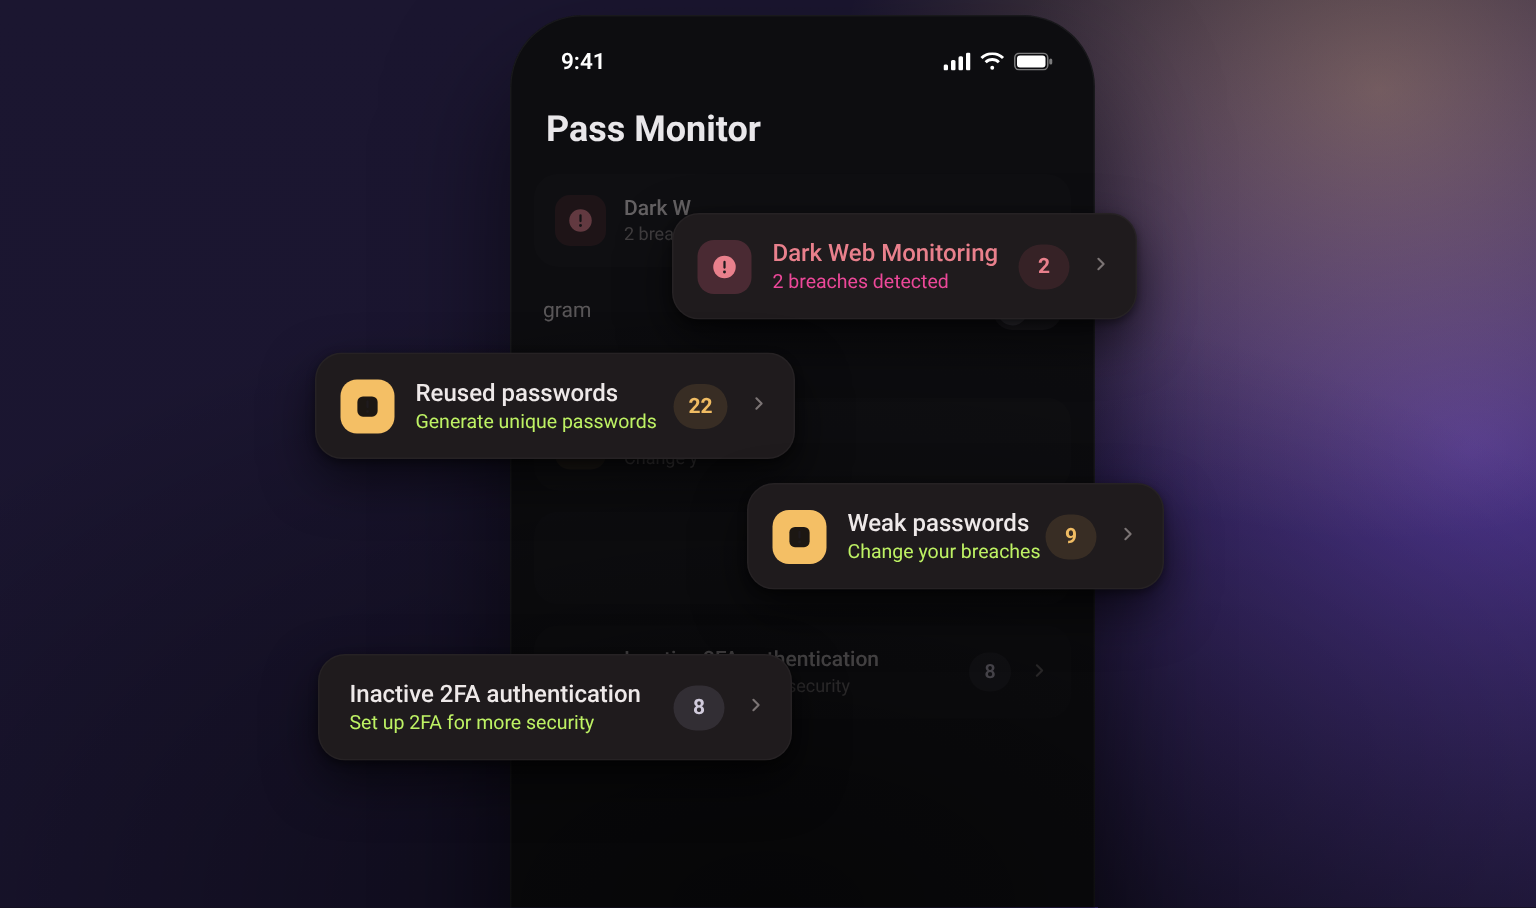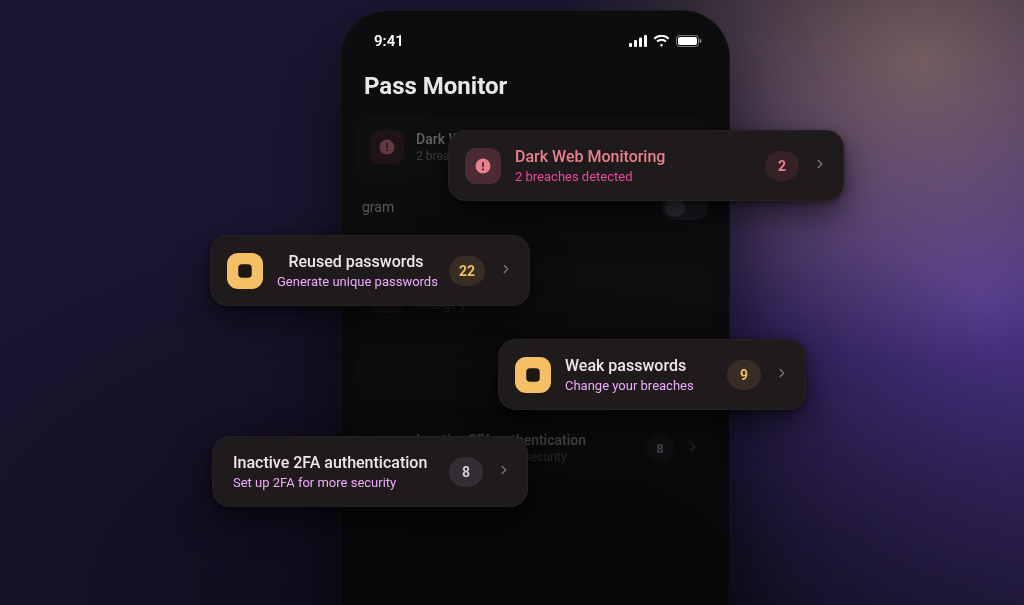--- a/index.html
+++ b/index.html
@@ -130,40 +130,40 @@
   }
   .float-card .icon-box {
     width: 36px; height: 36px; border-radius: 11px;
     display: flex; align-items: center; justify-content: center;
     flex-shrink: 0;
   }
   .float-card .icon-box.red { background: #4a2a33; color: #e9808c; }
   .float-card .icon-box.amber { background: #f4bf65; color: #1c1713; }
   .float-card .texts { flex: 1; min-width: 0; white-space: nowrap; }
   .float-card .title { font-size: 16px; font-weight: 500; color: #eee9e9; }
-  .float-card .sub { font-size: 13px; color: #f0abfc; margin-top: 3px; }
+  .float-card .sub { font-size: 13px; color: #bef264; margin-top: 3px; }
   .float-card.dark-web .title { color: #e9808c; }
   .float-card.dark-web .sub { color: #ec4899; }
   .float-card .count {
     min-width: 34px; height: 30px; border-radius: 15px; padding: 0 10px;
     display: flex; align-items: center; justify-content: center;
     font-size: 14px; font-weight: 700;
   }
   .float-card .count.red { color: #e9808c; background: rgba(200,80,100,0.14); }
   .float-card .count.amber { color: #f0bc63; background: rgba(240,180,90,0.12); }
   .float-card .count.gray { color: #d1cbdc; background: rgba(170,160,200,0.14); }
   .float-card .chev { color: #7b7474; }
 
   .float-card.no-icon { padding-left: 20px; }
   .float-card.no-icon .texts .title { font-size: 16px; }
 
   
-  #fc-darkweb { top: 130px; left: 448px; width: 396px; }
-  #fc-reused  { top: 235px; left: 210px; width: 320px; text-align: center; }
-  #fc-weak    { top: 339px; left: 498px; width: 308px; }
+  #fc-darkweb { top: 142px; left: 448px; width: 310px; }
+  #fc-reused  { top: 235px; left: 210px; width: 320px; }
+  #fc-weak    { top: 322px; left: 498px; width: 278px; }
   #fc-2fa     { top: 436px; left: 212px; width: 316px; }
 
   svg.chevron { width: 14px; height: 14px; }
   svg.exclaim { width: 18px; height: 18px; }
 </style>
 </head>
 <body>
 
 <div class="bg"></div>
 

